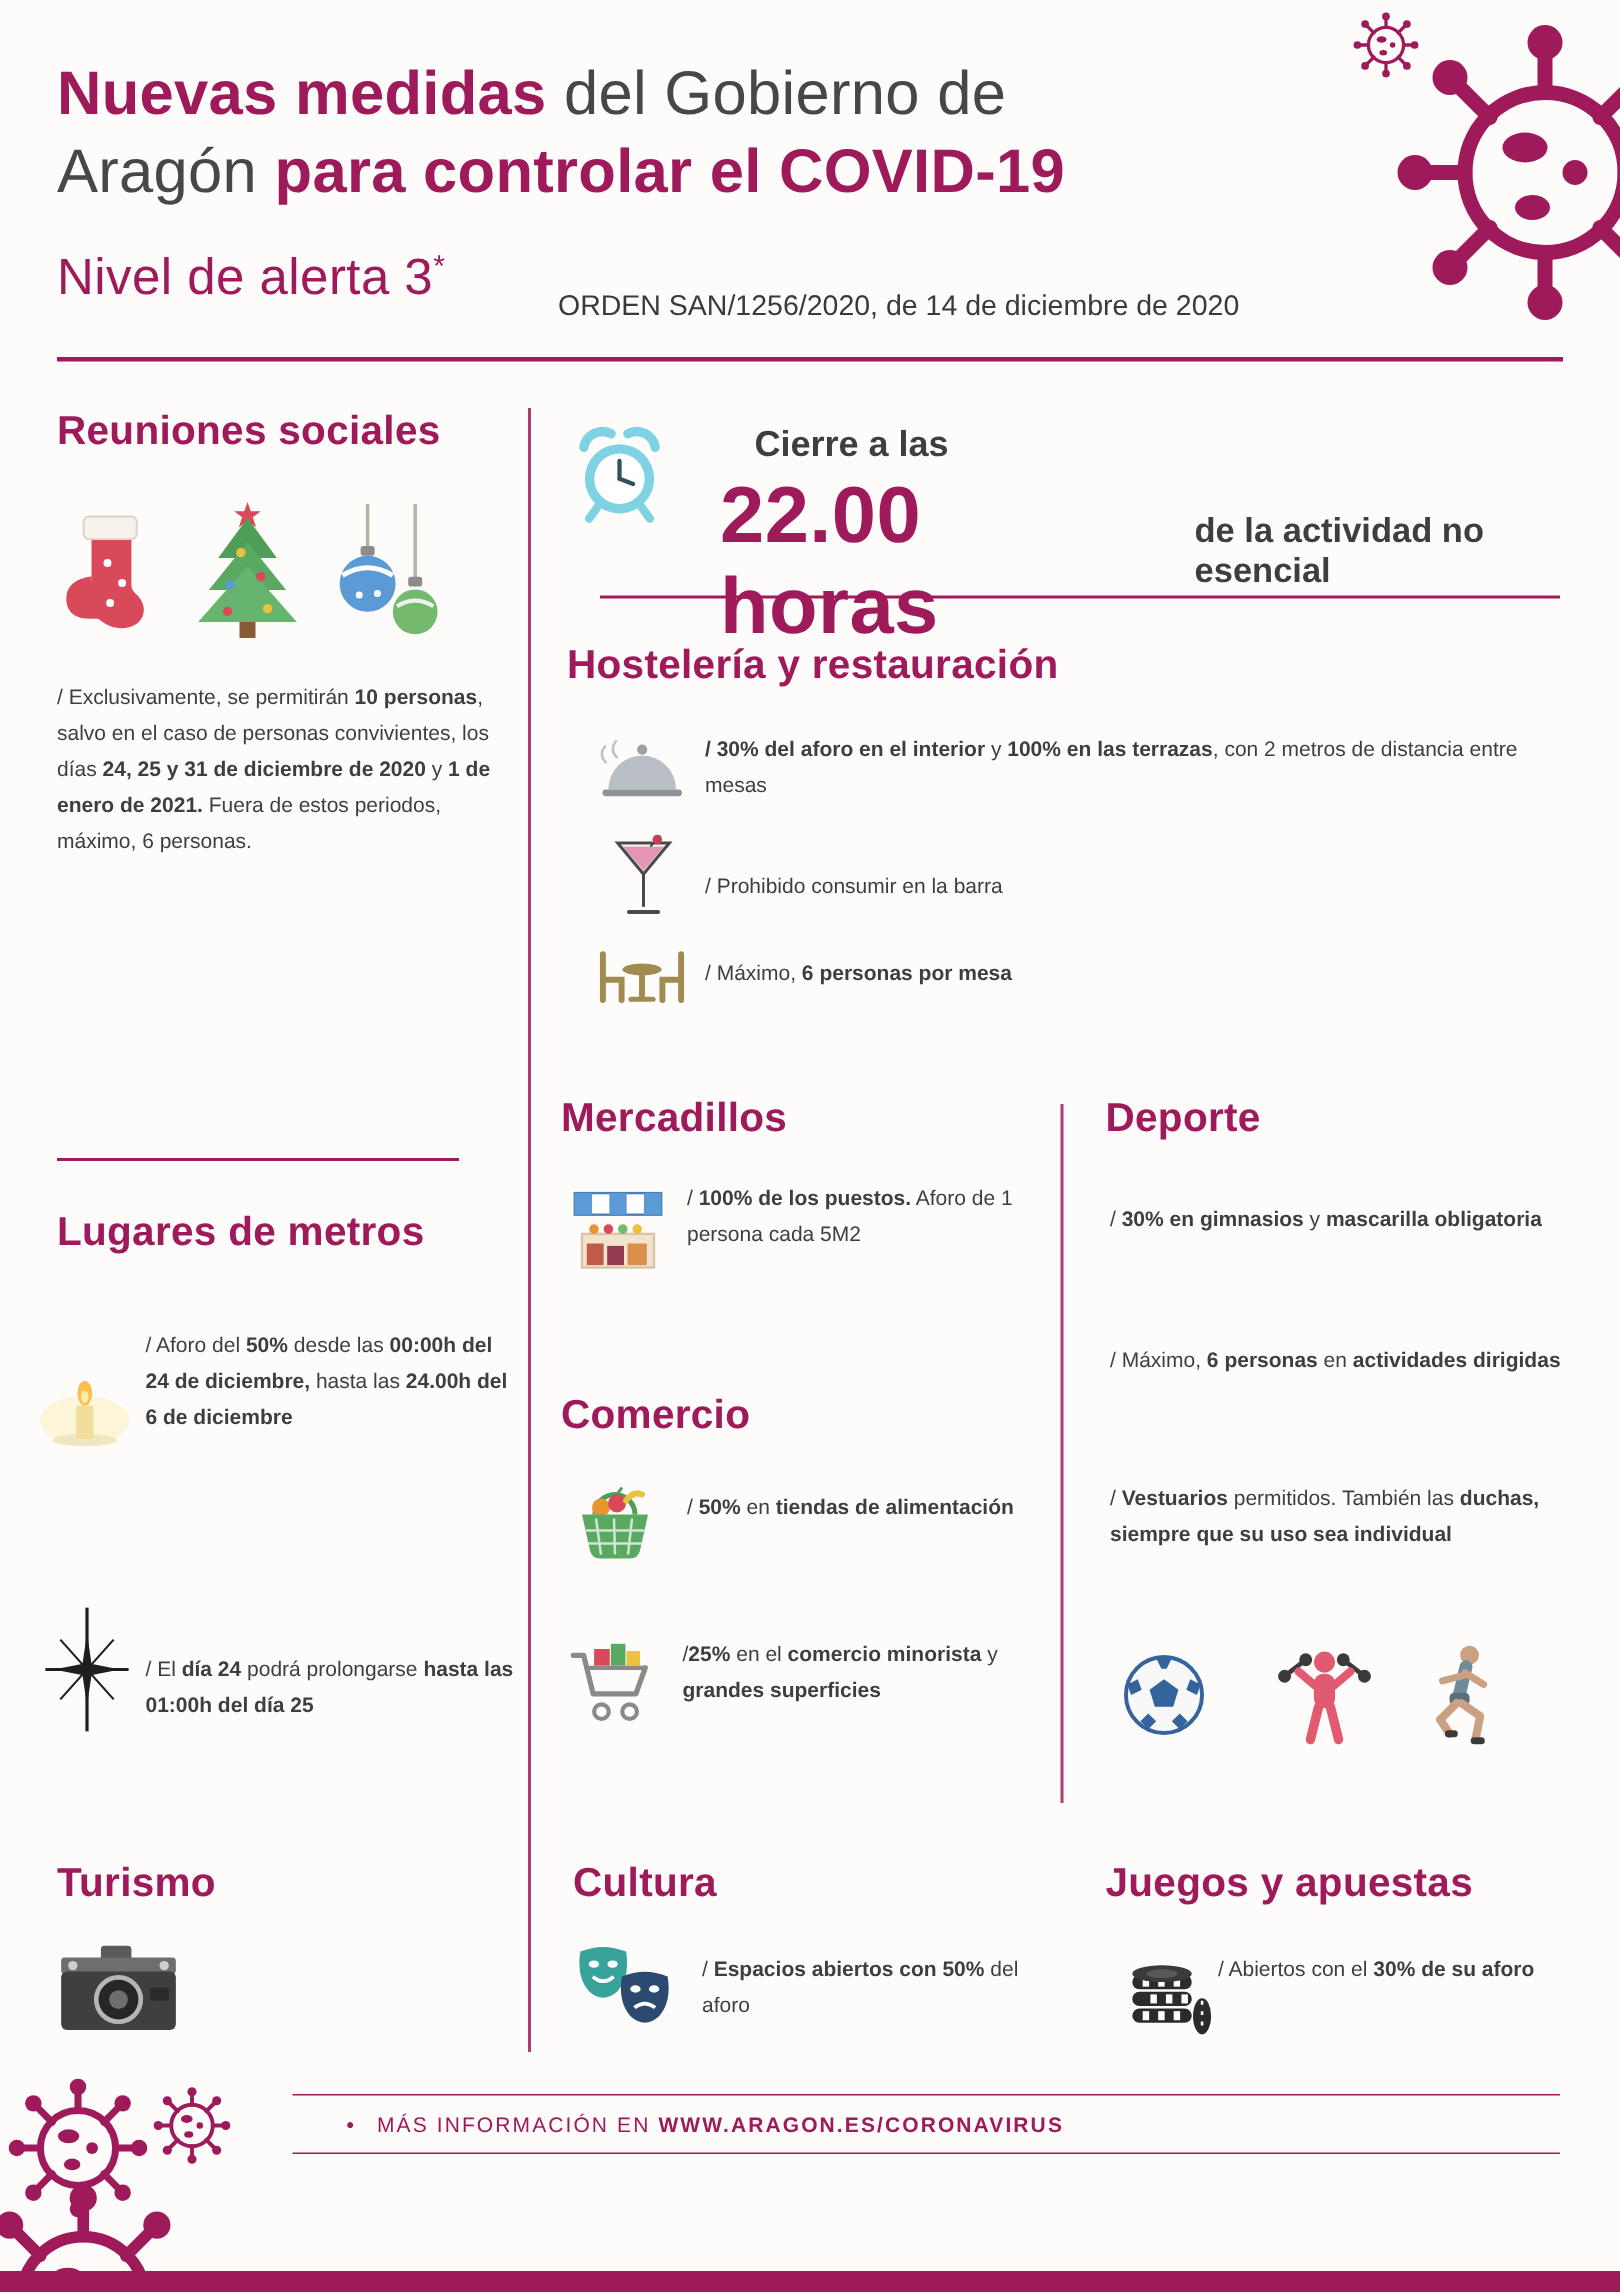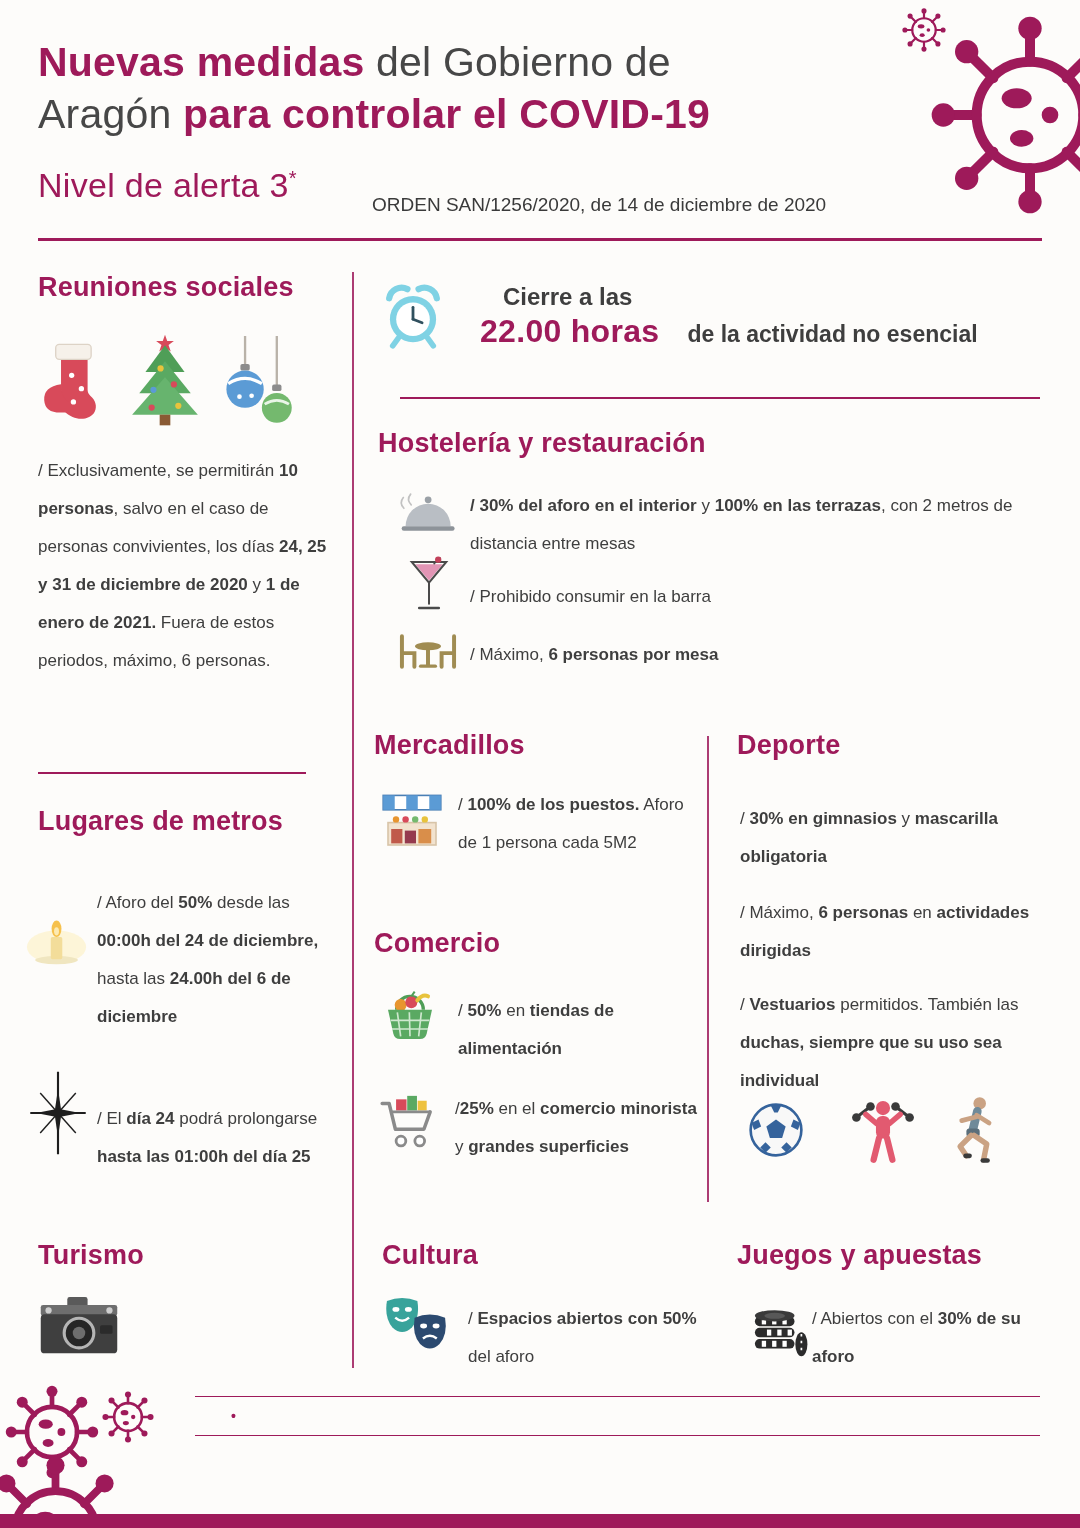--- a/index.html
+++ b/index.html
@@ -16,25 +16,25 @@
   .virus{color:var(--accent);}
   .title{position:absolute;left:38px;top:36px;font-size:41px;line-height:52px;color:#474747;font-weight:400;letter-spacing:.2px;}
   .title .accent{font-weight:700;}
   .alert{position:absolute;left:38px;top:166px;font-size:34px;color:var(--accent);letter-spacing:.3px;}
   .alert sup{font-size:20px;}
   .order{position:absolute;left:372px;top:194px;font-size:19px;color:#3a3a3a;}
   .hline{position:absolute;background:var(--accent);height:2px;}
   .hline.thick{height:3px;}
   .vline{position:absolute;background:var(--accent);width:1.5px;opacity:.85;}
   .sec-h{position:absolute;color:var(--accent);font-weight:700;font-size:27px;letter-spacing:.2px;}
-  .body{position:absolute;font-size:17px;line-height:38px;}
+  .body{position:absolute;font-size:14px;line-height:24px;}
   .cierre-block{position:absolute;left:480px;top:283px;}
   .cierre-intro{font-size:24px;font-weight:700;margin-left:23px;}
   .cierre-line{display:flex;align-items:baseline;margin-top:2px;}
-  .cierre-time{font-size:32px;font-weight:700;color:var(--accent);letter-spacing:.3px;}
+  .cierre-time{font-size:53px;font-weight:700;color:var(--accent);letter-spacing:.3px;}
   .cierre-tail{font-size:23px;font-weight:700;margin-left:28px;}
   .footer-strip{position:absolute;left:195px;top:1396px;width:845px;border-top:1.5px solid var(--accent);border-bottom:1.5px solid var(--accent);padding:11px 0 11px 36px;display:flex;align-items:center;gap:14px;color:var(--accent);font-size:14px;letter-spacing:1.4px;}
   .logo{position:absolute;left:884px;top:1564px;display:flex;align-items:center;gap:9px;}
   .logo-text{font-size:17.5px;line-height:18px;font-weight:700;color:#141414;letter-spacing:.4px;}
   .bottombar{position:absolute;left:0;top:1514px;width:1080px;height:14px;background:var(--accent);z-index:5;}
 </style>
 </head>
 <body>
 
 <svg width="0" height="0" style="position:absolute">
@@ -421,20 +421,21 @@
     </svg>
   <svg class="ic virus" style="left:102px;top:1391px;width:52px;height:52px">
       <use href="#ic-virus"></use>
     </svg>
   <svg class="ic virus" style="left:-22px;top:1455px;width:155px;height:155px">
       <use href="#ic-virus"></use>
     </svg>
 
   <div class="footer-strip">
     <span class="b">•</span>
+    <span><span>MÁS INFORMACIÓN EN </span><span class="b">WWW.ARAGON.ES/CORONAVIRUS</span></span>
   </div>
 
   <div class="logo">
     <svg style="width:35px;height:40px">
         <use href="#ic-shield"></use>
       </svg>
     <div class="logo-text">
       <div>GOBIERNO</div>
       <div>DE ARAGÓN</div>
     </div>

